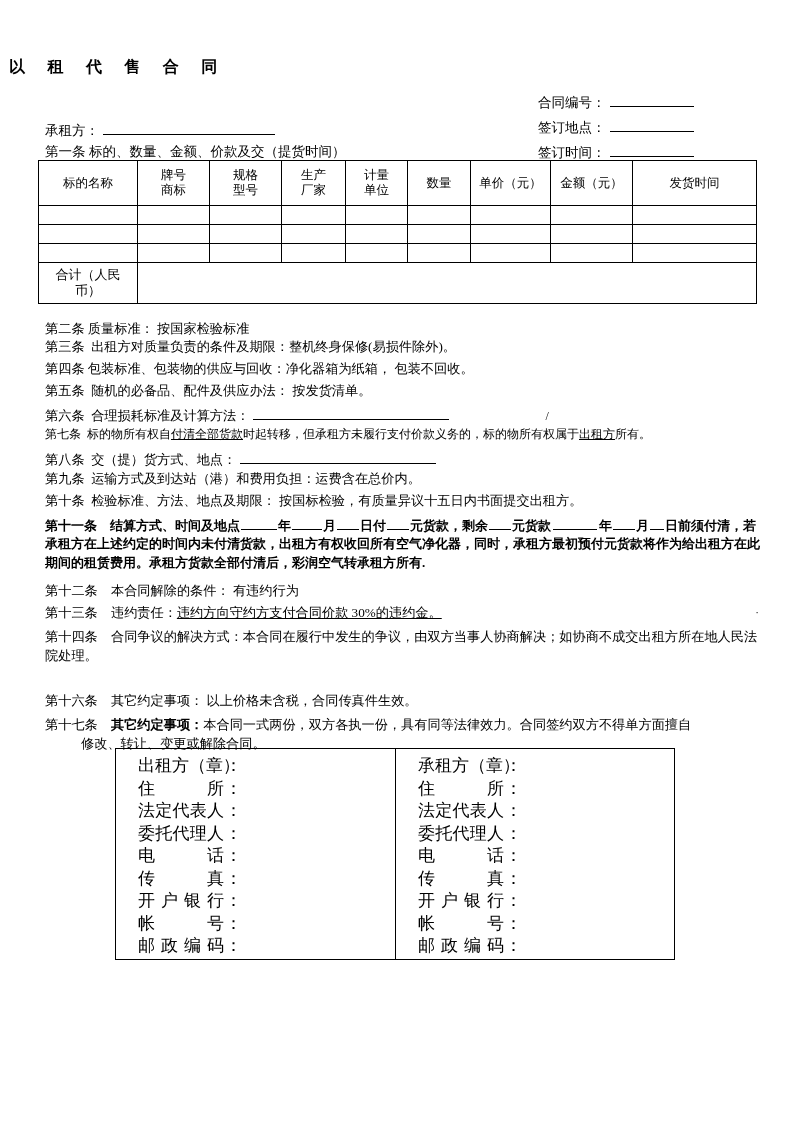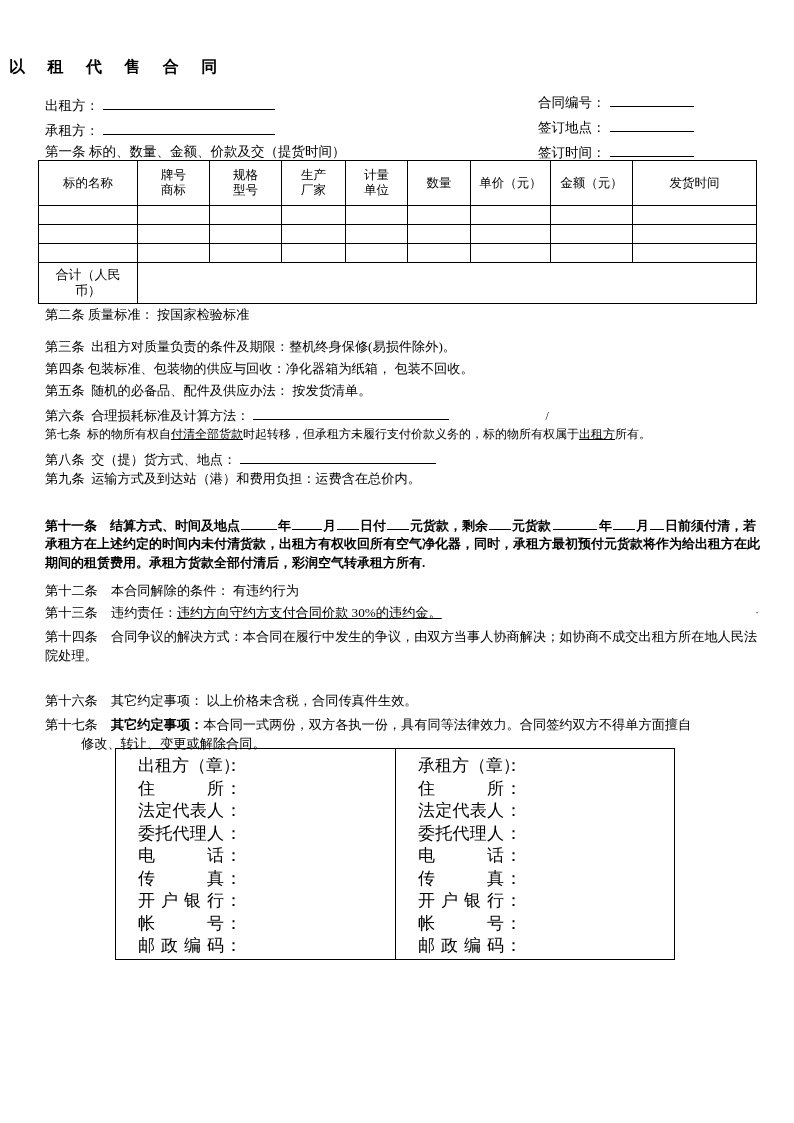--- a/index.html
+++ b/index.html
@@ -114,21 +114,21 @@
     vertical-align: baseline;
   }
   .ub-long { width: 196px; margin: 0 4px; }
   .ub-mid  { width: 196px; margin: 0 4px; }
   .ub-xs   { width: 30px; margin: 0 1px; }
   .ub-s    { width: 36px; margin: 0 1px; }
   .ub-t    { width: 22px; margin: 0 1px; }
   .ub-tiny { width: 14px; margin: 0 1px; }
   .ub-u    { width: 44px; margin: 0 2px; }
 
-  .c2  { top: 308px; }
+  .c2  { top: 322px; }
   .c3  { top: 340px; }
   .c4  { top: 362px; }
   .c5  { top: 384px; }
   .c6  { top: 406px; }
   .c7  { top: 428px; font-size: 12px; }
   .c8  { top: 450px; }
   .c9  { top: 472px; }
   .c10 { top: 494px; }
   .c11 { top: 516px; font-size: 13px; line-height: 1.42; white-space: normal; font-weight: bold; }
   .c12 { top: 584px; }
@@ -188,23 +188,20 @@
   }
   .colon { margin-left: 1px; }
 </style>
 </head>
 <body>
 
 <div class="page">
 
   <div class="doc-title">以 租 代 售 合 同</div>
 
-  <div class="hdr hdr-left-1">
-    <span>出租方：</span><span class="blank-line bl-party"></span>
-  </div>
   <div class="hdr hdr-left-2">
     <span>承租方：</span><span class="blank-line bl-party"></span>
   </div>
   <div class="hdr hdr-left-3">第一条 标的、数量、金额、价款及交（提货时间）</div>
 
   <div class="hdr hdr-right-1">
     <span>合同编号：</span><span class="blank-line bl-right"></span>
   </div>
   <div class="hdr hdr-right-2">
     <span>签订地点：</span><span class="blank-line bl-right"></span>
@@ -312,20 +309,24 @@
   <div class="clause c8">
     <span class="no">第八条</span>
     &nbsp;<span>交（提）货方式、地点：</span><span class="u-blank ub-mid"></span>
   </div>
 
   <div class="clause c9">
     <span class="no">第九条</span>
     &nbsp;<span>运输方式及到达站（港）和费用负担：运费含在总价内。</span>
   </div>
 
+  <div class="clause c10">
+    <span class="no">第十条</span>
+    &nbsp;<span>检验标准、方法、地点及期限：  按国标检验，有质量异议十五日内书面提交出租方。</span>
+  </div>
 
   <div class="clause c11">
     <span class="no">第十一条</span>
     &nbsp;&nbsp;&nbsp;<span>结算方式、时间及地点</span><span class="u-blank ub-s"></span><span>年</span><span class="u-blank ub-xs"></span><span>月</span><span class="u-blank ub-t"></span><span>日付</span><span class="u-blank ub-t"></span><span>元货款，剩余</span><span class="u-blank ub-t"></span><span>元货款</span><span class="u-blank ub-u"></span><span>年</span><span class="u-blank ub-t"></span><span>月</span><span class="u-blank ub-tiny"></span><span>日</span><span>前须付清，若承租方在上述约定的时间内未付清货款，出租方有权收回所有空气净化器，同时，承租方最初预付元货款将作为给出租方在此期间的租赁费用。承租方货款全部付清后，彩润空气转承租方所有.</span>
   </div>
 
   <div class="clause c12">
     <span class="no">第十二条</span>
     &nbsp;&nbsp;&nbsp;<span>本合同解除的条件：  有违约行为</span>
   </div>

